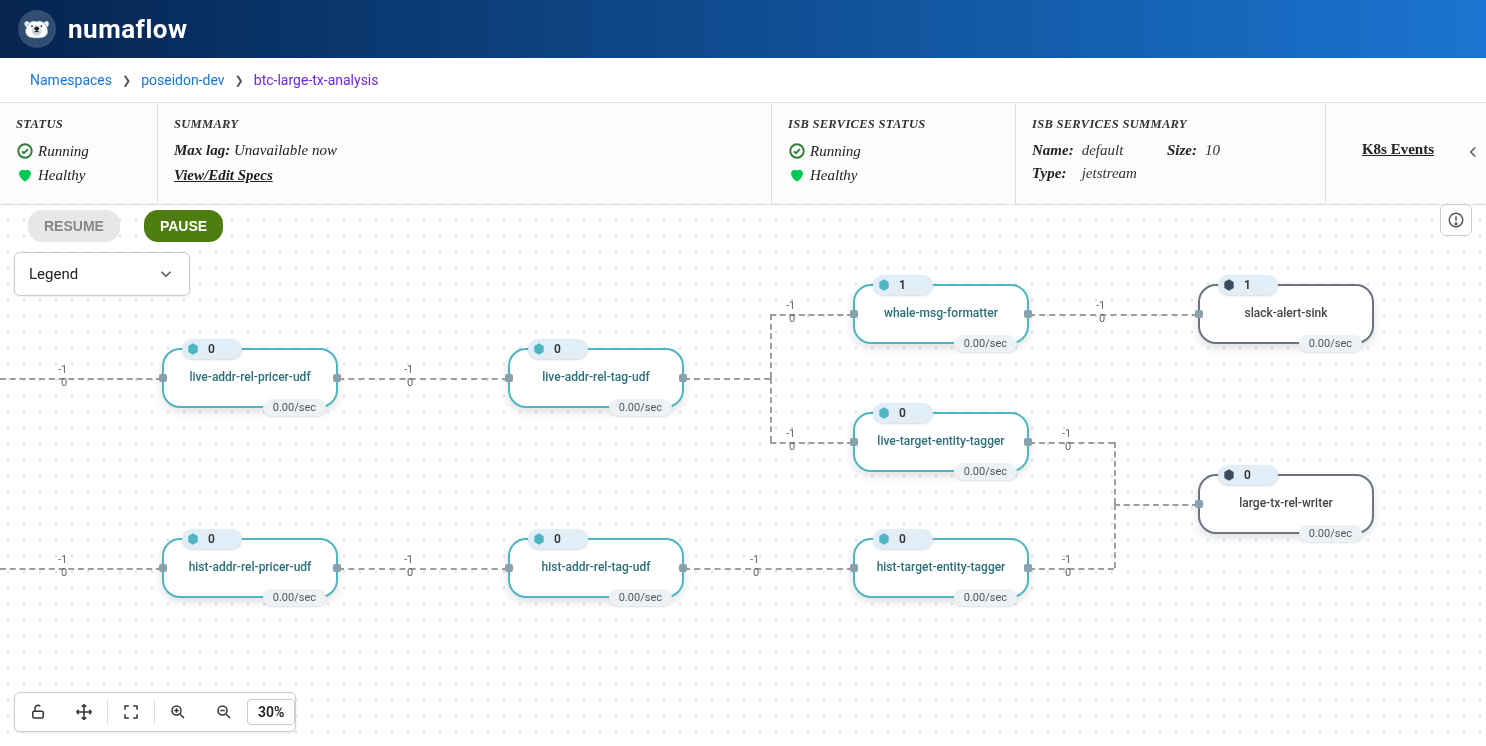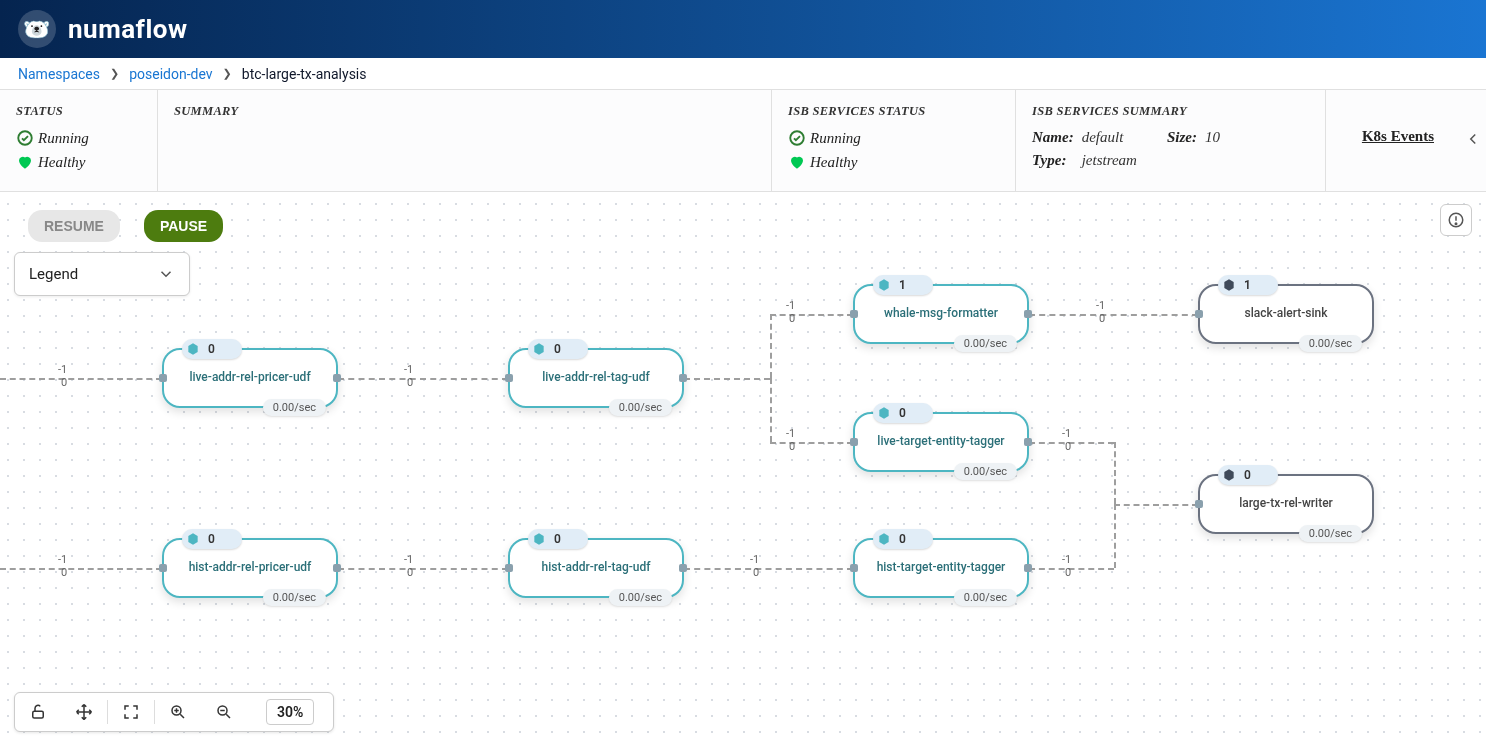--- a/index.html
+++ b/index.html
@@ -41,29 +41,29 @@
   .logo-badge {
     width: 38px; height: 38px; border-radius: 50%;
     background: rgba(255,255,255,0.18);
     display: flex; align-items: center; justify-content: center;
     font-size: 22px;
   }
   .logo-text { color: #fff; font-size: 26px; font-weight: 700; letter-spacing: 0.5px; }
 
   
   .breadcrumb {
-    height: 32px;
+    height: 45px;
     border-bottom: 1px solid var(--grey-border);
     display: flex; align-items: center;
-    padding: 0 18px; gap: 10px;
+    padding: 0 30px; gap: 10px;
     font-size: 14px;
   }
   .breadcrumb a { color: var(--blue-link); text-decoration: none; }
   .breadcrumb .sep { color: #555; font-size: 11px; }
-  .breadcrumb .current { color: #0f172a; }
+  .breadcrumb .current { color: #6d28d9; }
 
   
   .summary-bar {
     display: flex;
     border-bottom: 1px solid var(--grey-border);
     background: #fcfcfd;
     position: relative;
     min-height: 98px;
   }
   .panel {
@@ -199,21 +199,21 @@
     z-index: 5;
   }
   .bb-btn {
     width: 46px; height: 100%;
     display: flex; align-items: center; justify-content: center;
     cursor: pointer; font-size: 16px; color: #333;
   }
   .bb-sep { width: 1px; height: 24px; background: #ddd; }
   .zoom-box {
     border: 1px solid #ccc; border-radius: 4px;
-    padding: 4px 10px; margin: 0 19px; font-size: 14px; font-weight: 600;
+    padding: 4px 10px; margin: 0 0; font-size: 14px; font-weight: 600;
   }
 
   svg.icon { width: 18px; height: 18px; }
 </style>
 </head>
 <body>
 
 <div class="header">
   <div class="logo-wrap">
     <div class="logo-badge">🐻‍❄️</div>
@@ -244,20 +244,29 @@
       <svg class="icon" viewBox="0 0 24 24" fill="#00c853">
           <path d="M12 21s-8-5.3-8-11a5 5 0 0 1 8-4 5 5 0 0 1 8 4c0 5.7-8 11-8 11z"></path>
         </svg>
       <span>Healthy</span>
     </div>
   </div>
 
   <div class="panel" style="flex:1">
     <div class="panel-title">SUMMARY</div>
     <div class="summary-inner">
+      <div>
+        <div class="maxlag">
+          <b>Max lag:</b>
+          <span>Unavailable now</span>
+        </div>
+        <div style="margin-top:6px">
+          <span class="link-under">View</span><span class="link-under">/</span><span class="link-under">Edit Specs</span>
+        </div>
+      </div>
     </div>
   </div>
 
   <div class="panel" style="width:244px">
     <div class="panel-title">ISB SERVICES STATUS</div>
     <div class="status-row">
       <svg class="icon" viewBox="0 0 24 24" fill="none" stroke="#2e7d32" stroke-width="2.5">
           <circle cx="12" cy="12" r="9"></circle>
           <path d="M8 12.5l2.5 2.5L16 9.5"></path>
         </svg>

